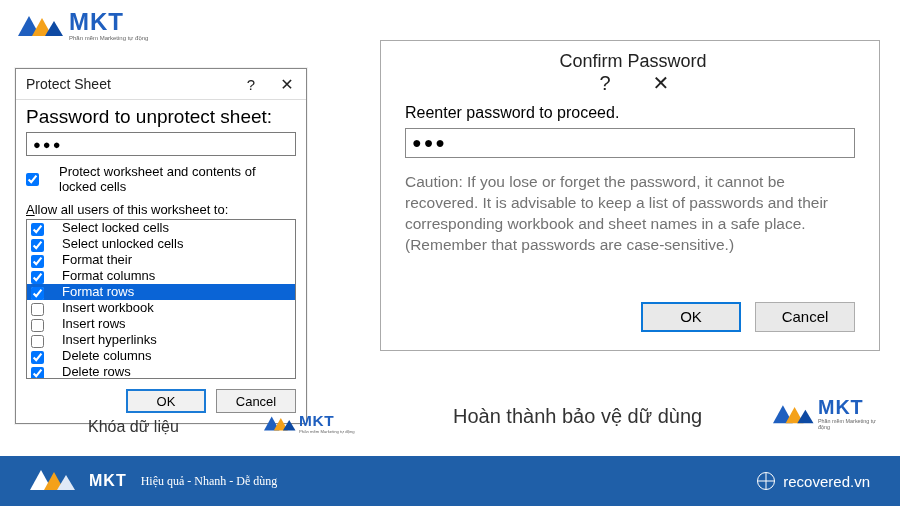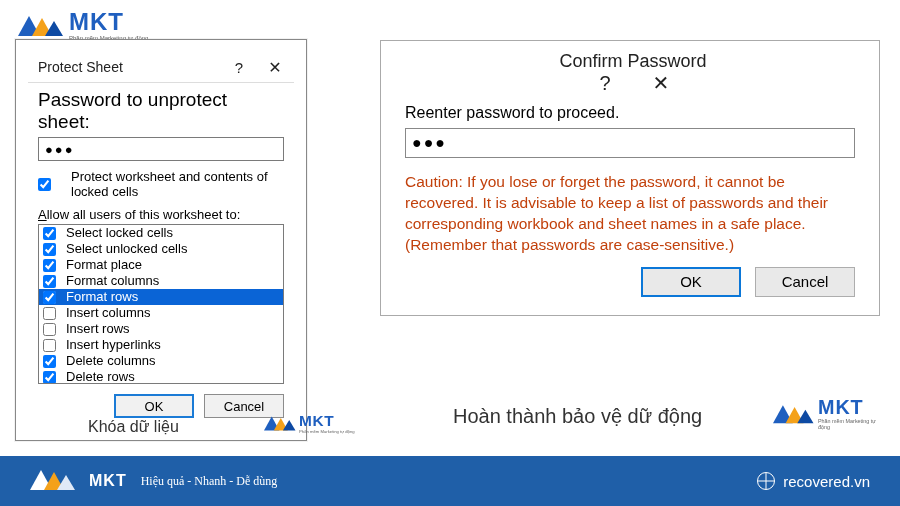--- a/index.html
+++ b/index.html
@@ -60,27 +60,27 @@
   .brand-sub {
     font-size: 6px;
     color: #666;
     display: block;
     margin-top: 1px;
   }
 
   
   .dlg-protect {
     position: absolute;
-    top: 39px;
+    top: 68px;
     left: 15px;
     width: 292px;
     background: #fff;
     border: 1px solid #888;
     box-shadow: 0 0 0 1px rgba(0,0,0,0.05);
-    padding: 12px;
+    padding: 0;
     font-size: 13px;
   }
   .dlg-titlebar {
     display: flex;
     align-items: center;
     justify-content: space-between;
     padding: 4px 6px 4px 10px;
     border-bottom: 1px solid #ddd;
     font-size: 14px;
     color: #222;
@@ -113,21 +113,21 @@
   .chk-row input[type=checkbox] { margin:0; }
   .list-lbl { font-size: 13px; display:block; margin-bottom: 2px; }
   .perm-list-wrap {
     border: 1px solid #7a7a7a;
     height: 160px;
     overflow-y: scroll;
     padding: 0;
     position: relative;
   }
   .perm-item {
-    display:flex; align-items:center; gap:10px;
+    display:flex; align-items:flex-end; gap:18px;
     font-size: 13px;
     padding: 0 4px;
     height: 16px;
     line-height: 16px;
   }
   .perm-item input[type=checkbox] { margin:0; }
   .perm-item.selected {
     background: #0a64d6;
     color: #fff;
   }
@@ -169,23 +169,23 @@
     flex-direction: column;
   }
   .dlg-confirm .titlebar-right { gap:30px; }
   .dlg-confirm .help-btn,
   .dlg-confirm .close-btn { font-size: 20px; font-weight:300; }
   .dlg-confirm .dlg-body { padding: 8px 24px 0 24px; font-size: 16px; }
   .dlg-confirm .lbl { font-size: 16px; }
   .dlg-confirm .pw-input { height:30px; font-size:16px; border:1px solid #888; margin-top:6px; margin-bottom:14px; }
   .caution {
     font-size: 15.5px;
-    color: #c2410c;
+    color: #737373;
     line-height: 1.35;
-    margin-bottom: 1px;
+    margin-bottom: 36px;
   }
   .dlg-confirm .dlg-buttons { padding-right: 0; gap:14px; }
   .dlg-confirm .btn {
     min-width: 100px;
     height: 30px;
     font-size: 15px;
     background: #e9e9e9;
     border: 1px solid #adadad;
   }
   .dlg-confirm .btn.primary { border: 2px solid #0b77d8; }
@@ -290,33 +290,33 @@
         <div class="perm-item">
           <input type="checkbox" checked="" style="">
           <span>Select locked cells</span>
         </div>
         <div class="perm-item">
           <input type="checkbox" checked="" style="">
           <span>Select unlocked cells</span>
         </div>
         <div class="perm-item">
           <input type="checkbox" checked="" style="">
-          <span>Format place</span>
+          <span>Format their</span>
         </div>
         <div class="perm-item">
           <input type="checkbox" checked="" style="">
           <span>Format columns</span>
         </div>
         <div class="perm-item selected">
           <input type="checkbox" checked="" style="">
           <span>Format rows</span>
         </div>
         <div class="perm-item">
           <input type="checkbox" style="">
-          <span>Insert columns</span>
+          <span>Insert workbook</span>
         </div>
         <div class="perm-item">
           <input type="checkbox" style="">
           <span>Insert rows</span>
         </div>
         <div class="perm-item">
           <input type="checkbox" style="">
           <span>Insert hyperlinks</span>
         </div>
         <div class="perm-item">
@@ -360,21 +360,21 @@
     <span class="peak blue1"></span>
       <span class="peak orange"></span>
       <span class="peak blue2"></span>
   </span>
   <span>
     <span class="brand-text">MKT</span>
     <span class="brand-sub">Phần mềm Marketing tự động</span>
   </span>
 </div>
 
-<div class="caption-right">Hoàn thành bảo vệ dữ động</div>
+<div class="caption-right">Hoàn thành bảo vệ dữ dùng</div>
 <div class="brand-bottomright">
   <span class="logo-mark">
     <span class="peak blue1"></span>
       <span class="peak orange"></span>
       <span class="peak blue2"></span>
   </span>
   <span>
     <span class="brand-text">MKT</span>
     <span class="brand-sub">Phần mềm Marketing tự động</span>
   </span>

